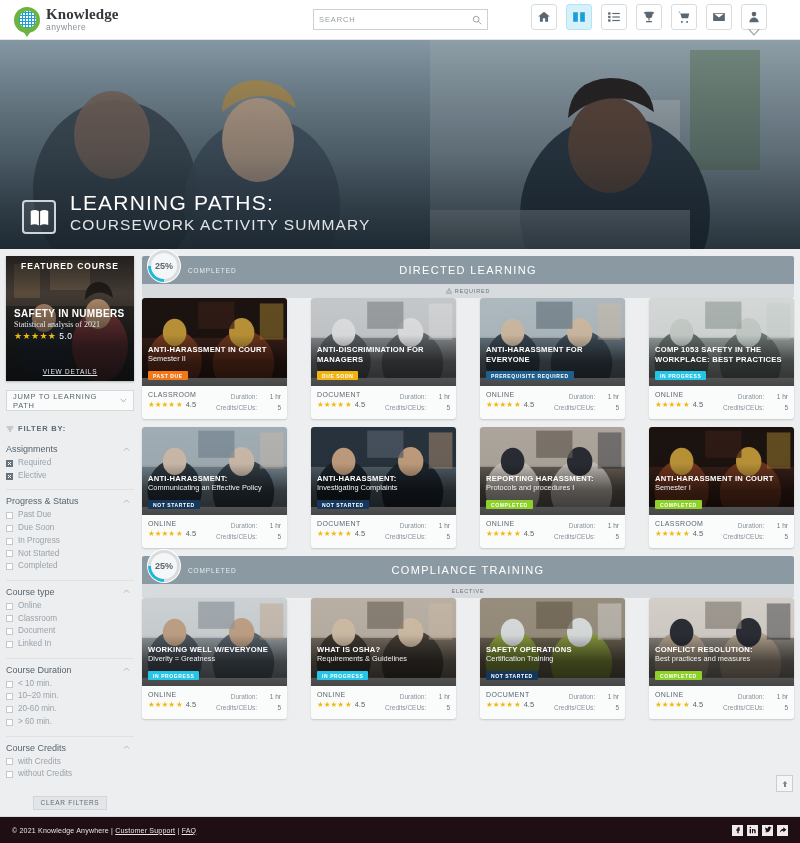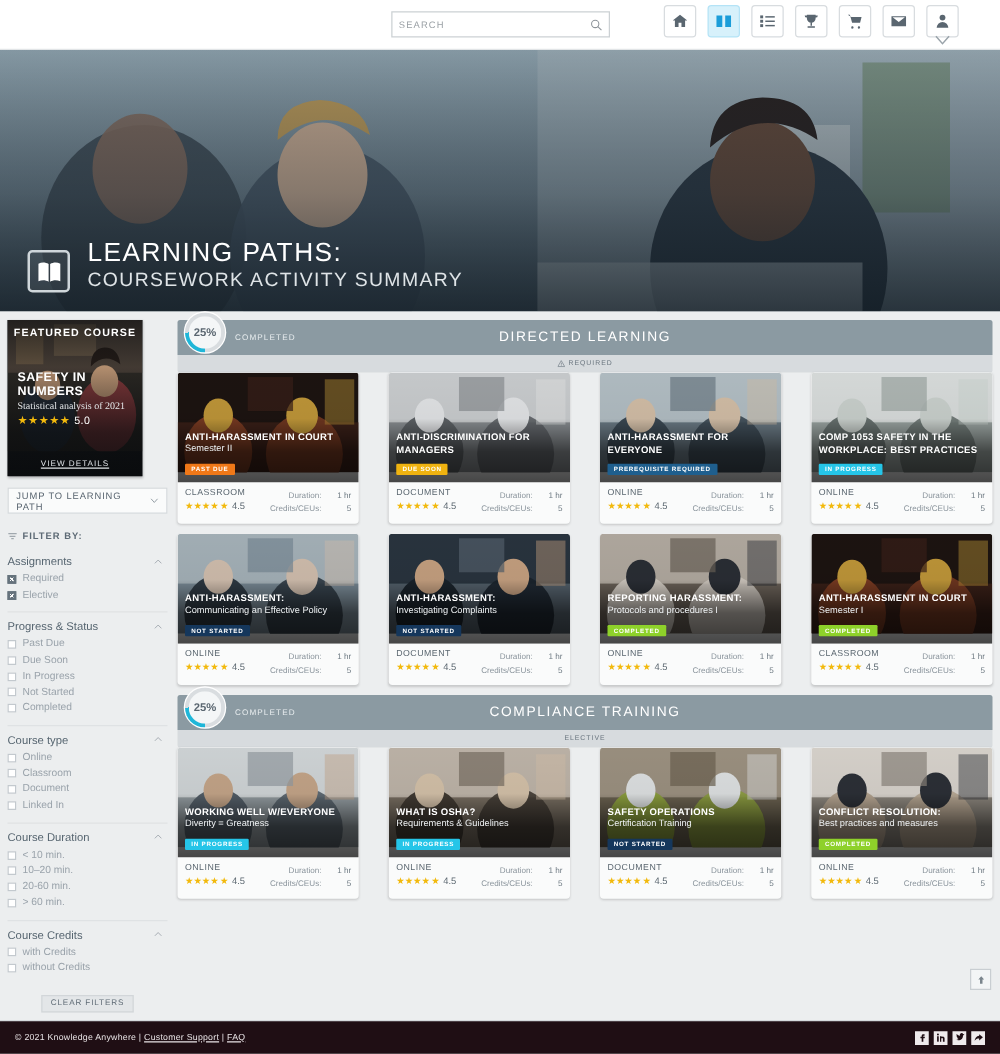--- a/index.html
+++ b/index.html
@@ -81,21 +81,21 @@
   .hero-t1 { font-size:21px; letter-spacing:1.2px; color:#ffffff; font-weight:400; line-height:1.05;}
   .hero-t2 { font-size:15.5px; letter-spacing:1.1px; color:#dfe4e7; font-weight:400; margin-top:2px;}
 
   
   .page { display:flex; padding:7px 6px 0 6px; gap:8px; height:537px; }
   .sidebar { width:128px; flex:none; }
   .content { flex:1; }
 
   
   .featured {
-    width:108px; height:125px; position:relative; overflow:hidden;
+    width:128px; height:125px; position:relative; overflow:hidden;
     background:linear-gradient(160deg,#2a2d31,#16181b);
     box-shadow:0 1px 2px rgba(0,0,0,.25);
   }
   .feat-img { position:absolute; inset:0; }
   .feat-ov { position:absolute; inset:0; background:linear-gradient(180deg,rgba(10,12,14,.62) 0%,rgba(10,12,14,.12) 30%,rgba(8,10,12,.72) 72%,rgba(8,10,12,.88) 100%); }
   .feat-title {
     position:absolute; top:5px; left:0; right:0; text-align:center;
     color:#fff; font-size:8.5px; font-weight:700; letter-spacing:.9px;
   }
   .feat-body { position:absolute; left:8px; right:8px; bottom:40px; }
@@ -213,20 +213,27 @@
   .footer .fl { font-size:7px; color:#e9e4e6; letter-spacing:.2px; }
   .footer .fl a { color:#e9e4e6; text-decoration:underline; }
   .footer .fr { margin-left:auto; display:flex; gap:4px; }
   .soc { width:11px; height:11px; background:#efeaec; display:flex; align-items:center; justify-content:center; }
   .soc svg { width:8px; height:8px; fill:#1f0e14; }
 </style>
 </head>
 <body>
 
 <div class="topbar">
+  <div class="logo-wrap">
+    <div class="logo-mark"></div>
+    <div class="logo-text">
+      <span class="l1">Knowledge</span>
+      <span class="l2">anywhere</span>
+    </div>
+  </div>
 
   <div class="searchbox">
     <input placeholder="SEARCH" style="">
     <svg class="search-ico" viewBox="0 0 24 24">
       <circle cx="10" cy="10" r="7" fill="none" stroke="#8d9399" stroke-width="2"></circle>
       <line x1="15" y1="15" x2="22" y2="22" stroke="#8d9399" stroke-width="2"></line>
     </svg>
   </div>
 
   <div class="nav-icons">

